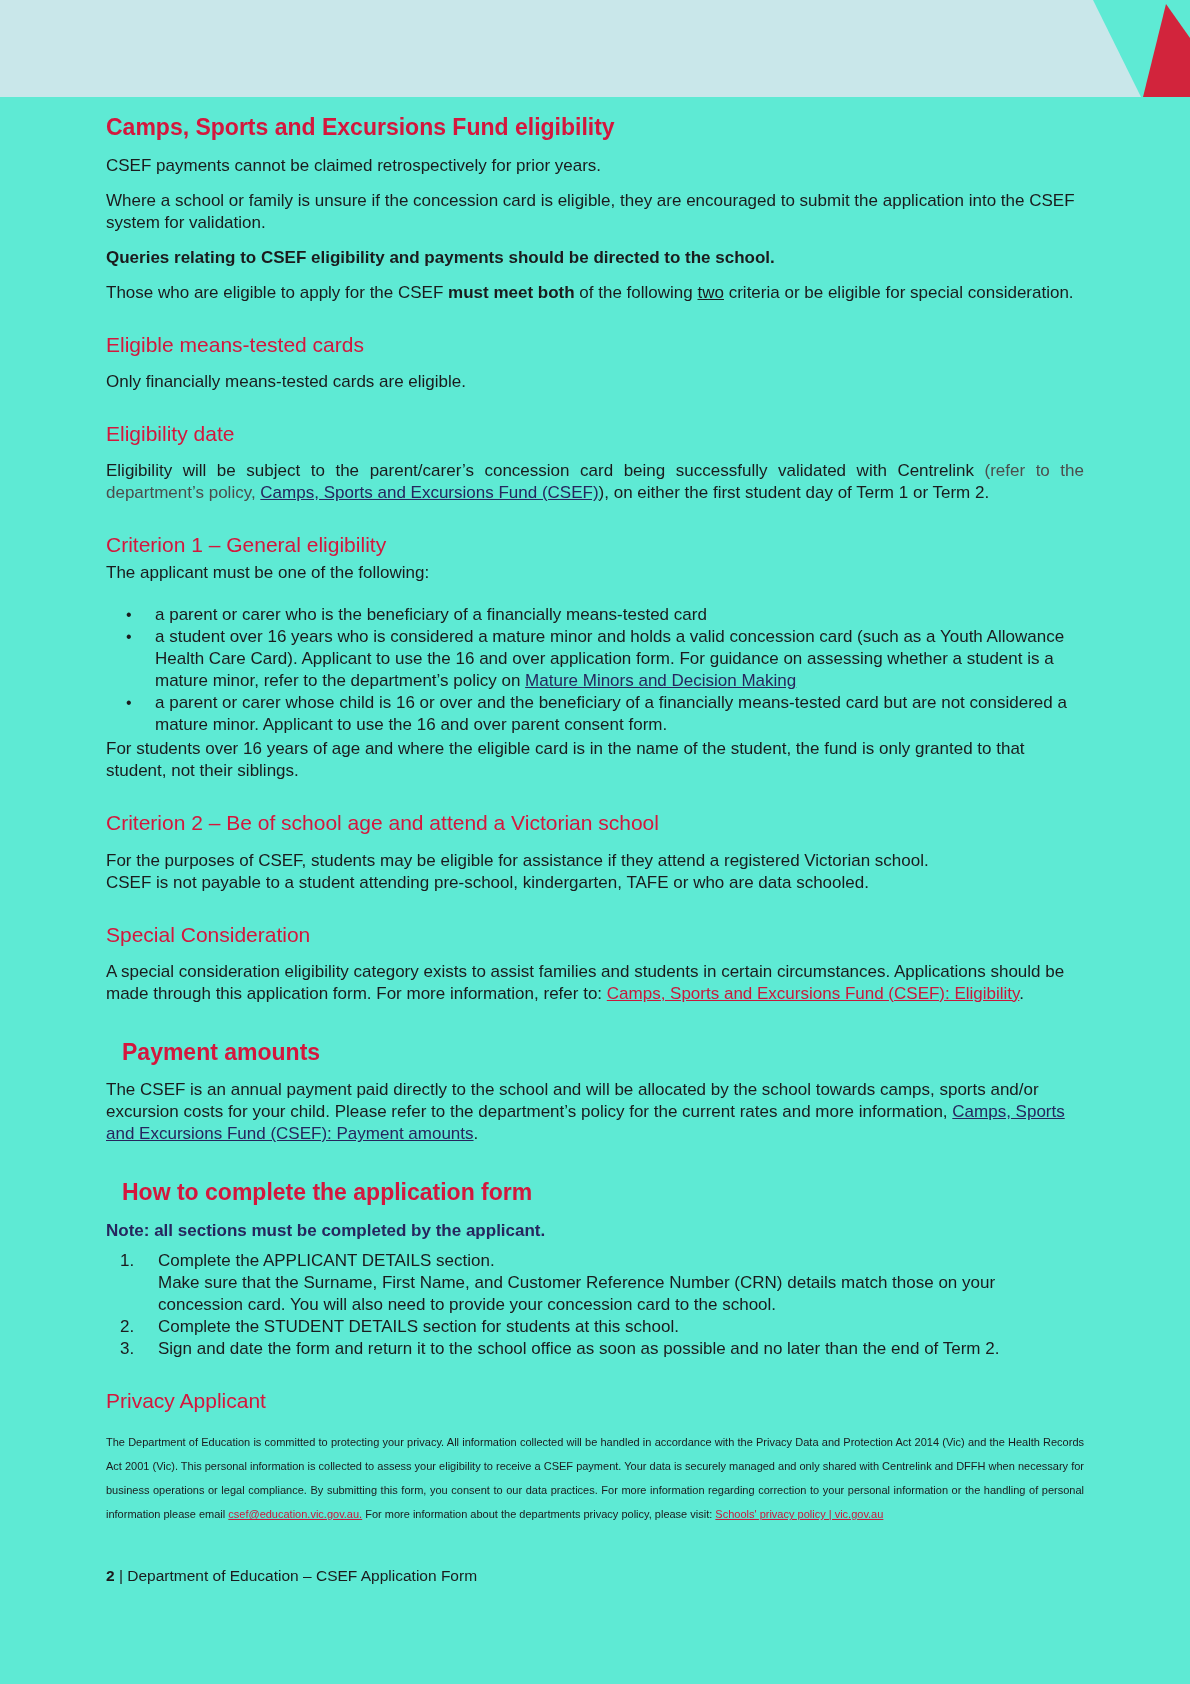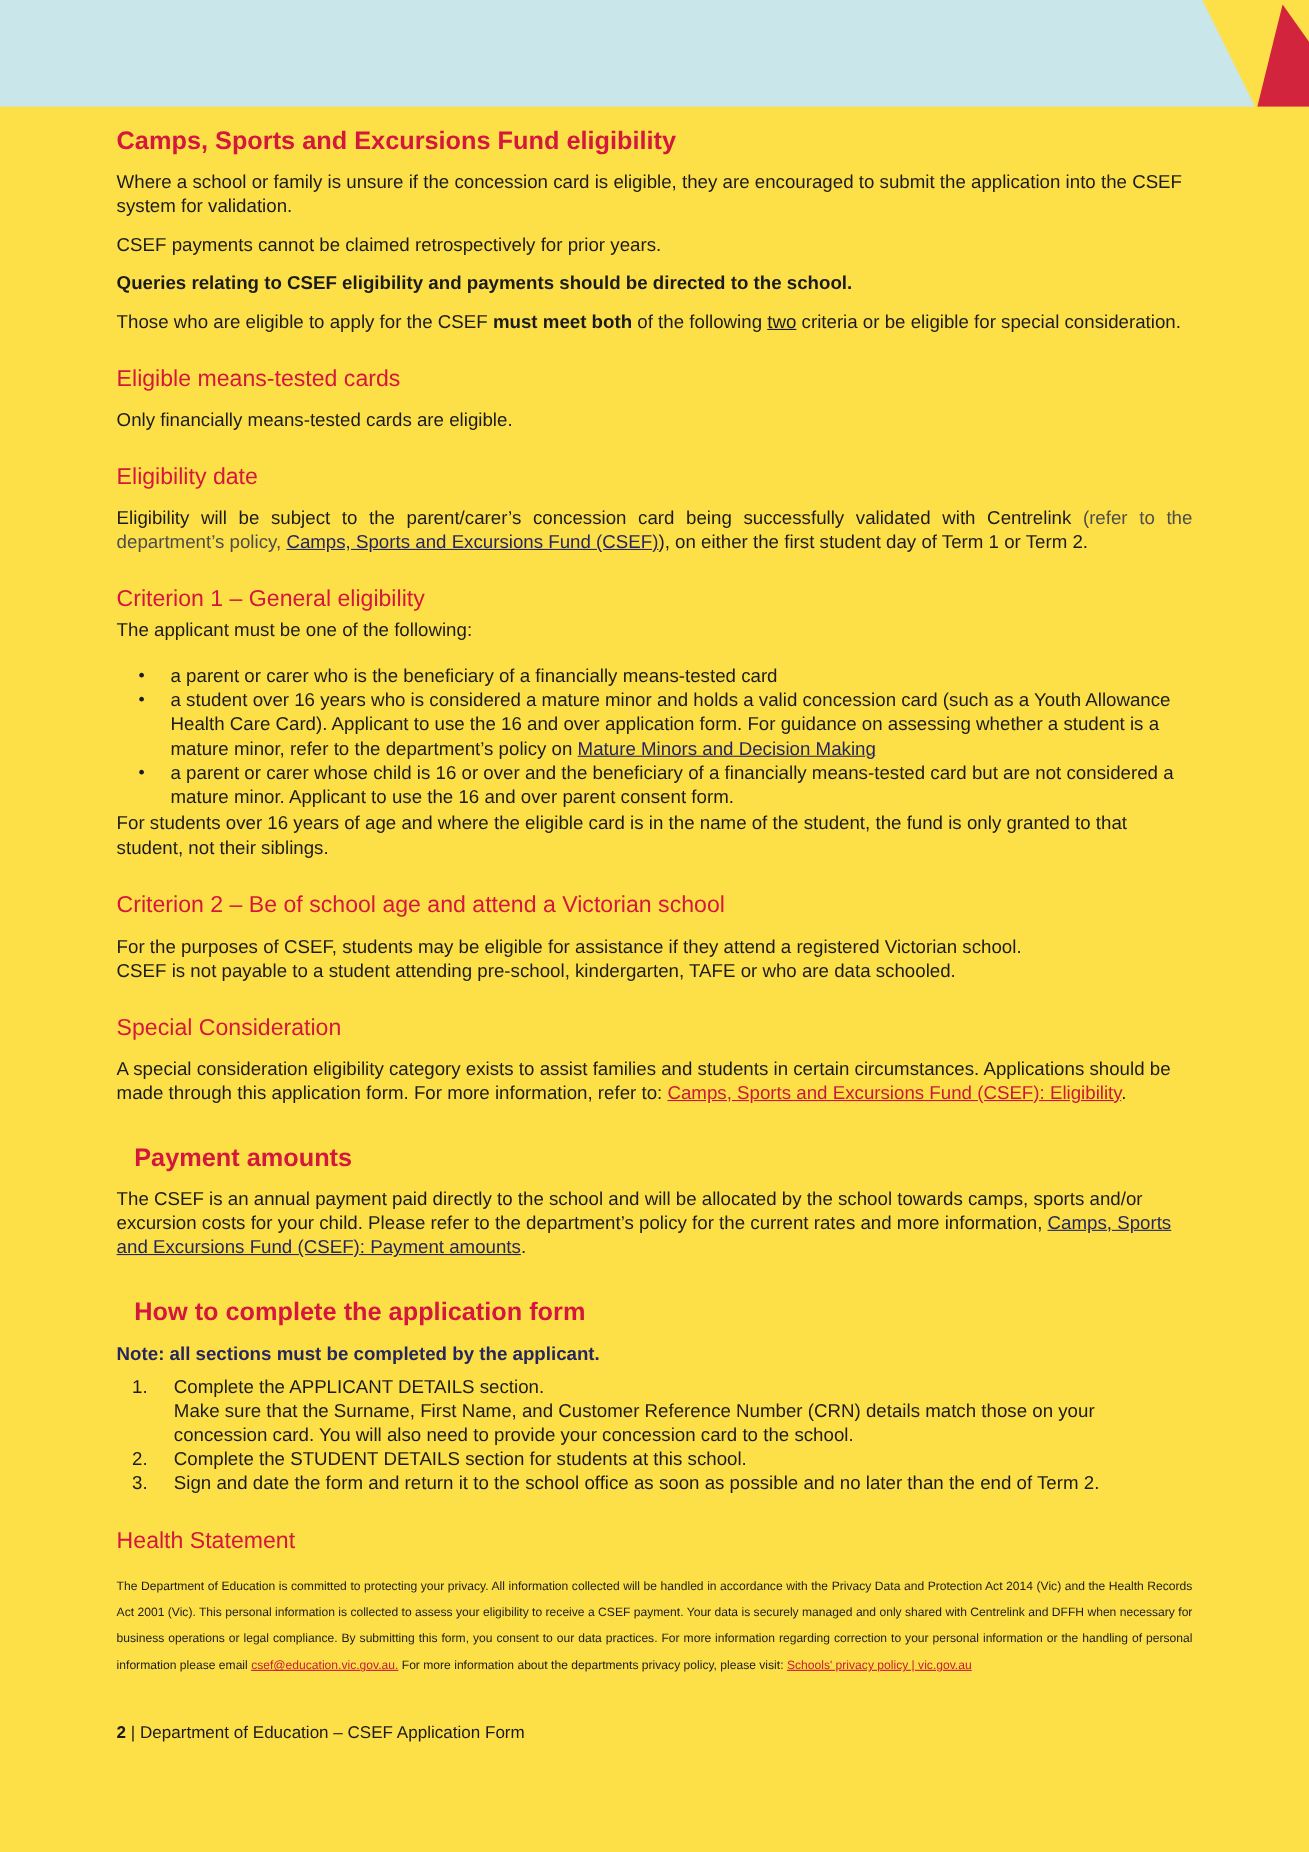--- a/index.html
+++ b/index.html
@@ -1,21 +1,21 @@
 <!DOCTYPE html>
 <html><head>
 <meta charset="utf-8">
 <style>
   * { margin: 0; padding: 0; box-sizing: border-box; }
   html, body { background: #ffffff; }
   .page {
     position: relative;
     width: 1190px;
     height: 1684px;
-    background: #fde047;
+    background: #5eead4;
     font-family: "Liberation Sans", sans-serif;
     color: #1b1b1d;
     overflow: hidden;
   }
   .banner { position: absolute; top: 0; left: 0; display: block; }
   .content { position: relative; padding: 97px 106px 0 106px; }
 
   h1.doc-h1 {
     color: #d4173d;
     font-size: 23px;
@@ -89,22 +89,22 @@
 <div class="page">
 
   <svg class="banner" width="1190" height="97" viewBox="0 0 1190 97" aria-hidden="true">
     <polygon points="0,0 1093,0 1141,97 0,97" fill="#C9E7EA"></polygon>
     <polygon points="1166,4 1190,38 1190,97 1143,97" fill="#D2243C"></polygon>
   </svg>
 
   <div class="content">
 
     <h1 class="doc-h1">Camps, Sports and Excursions Fund eligibility</h1>
+    <p class="para"><span>CSEF payments cannot be claimed retrospectively for prior years.</span></p>
     <p class="para"><span>Where a school or family is unsure if the concession card is eligible, they are encouraged to submit the application into the CSEF system for validation.</span></p>
-    <p class="para"><span>CSEF payments cannot be claimed retrospectively for prior years.</span></p>
     <p class="para"><span class="bold">Queries relating to CSEF eligibility and payments should be directed to the school.</span></p>
     <p class="para"><span>Those who are eligible to apply for the CSEF </span><span class="bold">must meet both</span><span> of the following </span><span class="underline">two</span><span> criteria or be eligible for special consideration.</span></p>
 
     <h2 class="doc-h2">Eligible means-tested cards</h2>
     <p class="para"><span>Only financially means-tested cards are eligible.</span></p>
 
     <h2 class="doc-h2">Eligibility date</h2>
     <p class="para justify"><span>Eligibility will be subject to the parent/carer’s concession card being successfully validated with Centrelink </span><span class="muted">(refer to the department’s policy, </span><a class="link-navy">Camps, Sports and Excursions Fund (CSEF)</a><span>), on either the first student day of Term 1 or Term 2.</span></p>
 
     <h2 class="doc-h2">Criterion 1 – General eligibility</h2>
@@ -126,19 +126,19 @@
     <p class="para"><span>The CSEF is an annual payment paid directly to the school and will be allocated by the school towards camps, sports and/or excursion costs for your child. Please refer to the department’s policy for the current rates and more information, </span><a class="link-navy">Camps, Sports and Excursions Fund (CSEF): Payment amounts</a><span>.</span></p>
 
     <h1 class="doc-h1 spaced">How to complete the application form</h1>
     <p class="para"><span class="bold-navy">Note: all sections must be completed by the applicant.</span></p>
     <ol class="step-list">
       <li><span>Complete the APPLICANT DETAILS section.</span><br><span>Make sure that the Surname, First Name, and Customer Reference Number (CRN) details match those on your concession card. You will also need to provide your concession card to the school.</span></li>
       <li><span>Complete the STUDENT DETAILS section for students at this school.</span></li>
       <li><span>Sign and date the form and return it to the school office as soon as possible and no later than the end of Term 2.</span></li>
     </ol>
 
-    <h2 class="doc-h2">Health Statement</h2>
+    <h2 class="doc-h2">Privacy Applicant</h2>
     <p class="para privacy justify"><span>The Department of Education is committed to protecting your privacy. All information collected will be handled in accordance with the Privacy Data and Protection Act 2014 (Vic) and the Health Records Act 2001 (Vic). This personal information is collected to assess your eligibility to receive a CSEF payment. Your data is securely managed and only shared with Centrelink and DFFH when necessary for business operations or legal compliance. By submitting this form, you consent to our data practices. For more information regarding correction to your personal information or the handling of personal information please email </span><a class="link-red">csef@education.vic.gov.au.</a><span> For more information about the departments privacy policy, please visit: </span><a class="link-red">Schools' privacy policy | vic.gov.au</a></p>
 
     <p class="footer-line"><span class="bold">2</span><span> | Department of Education – CSEF Application Form</span></p>
 
   </div>
 </div>
 
 </body></html>

